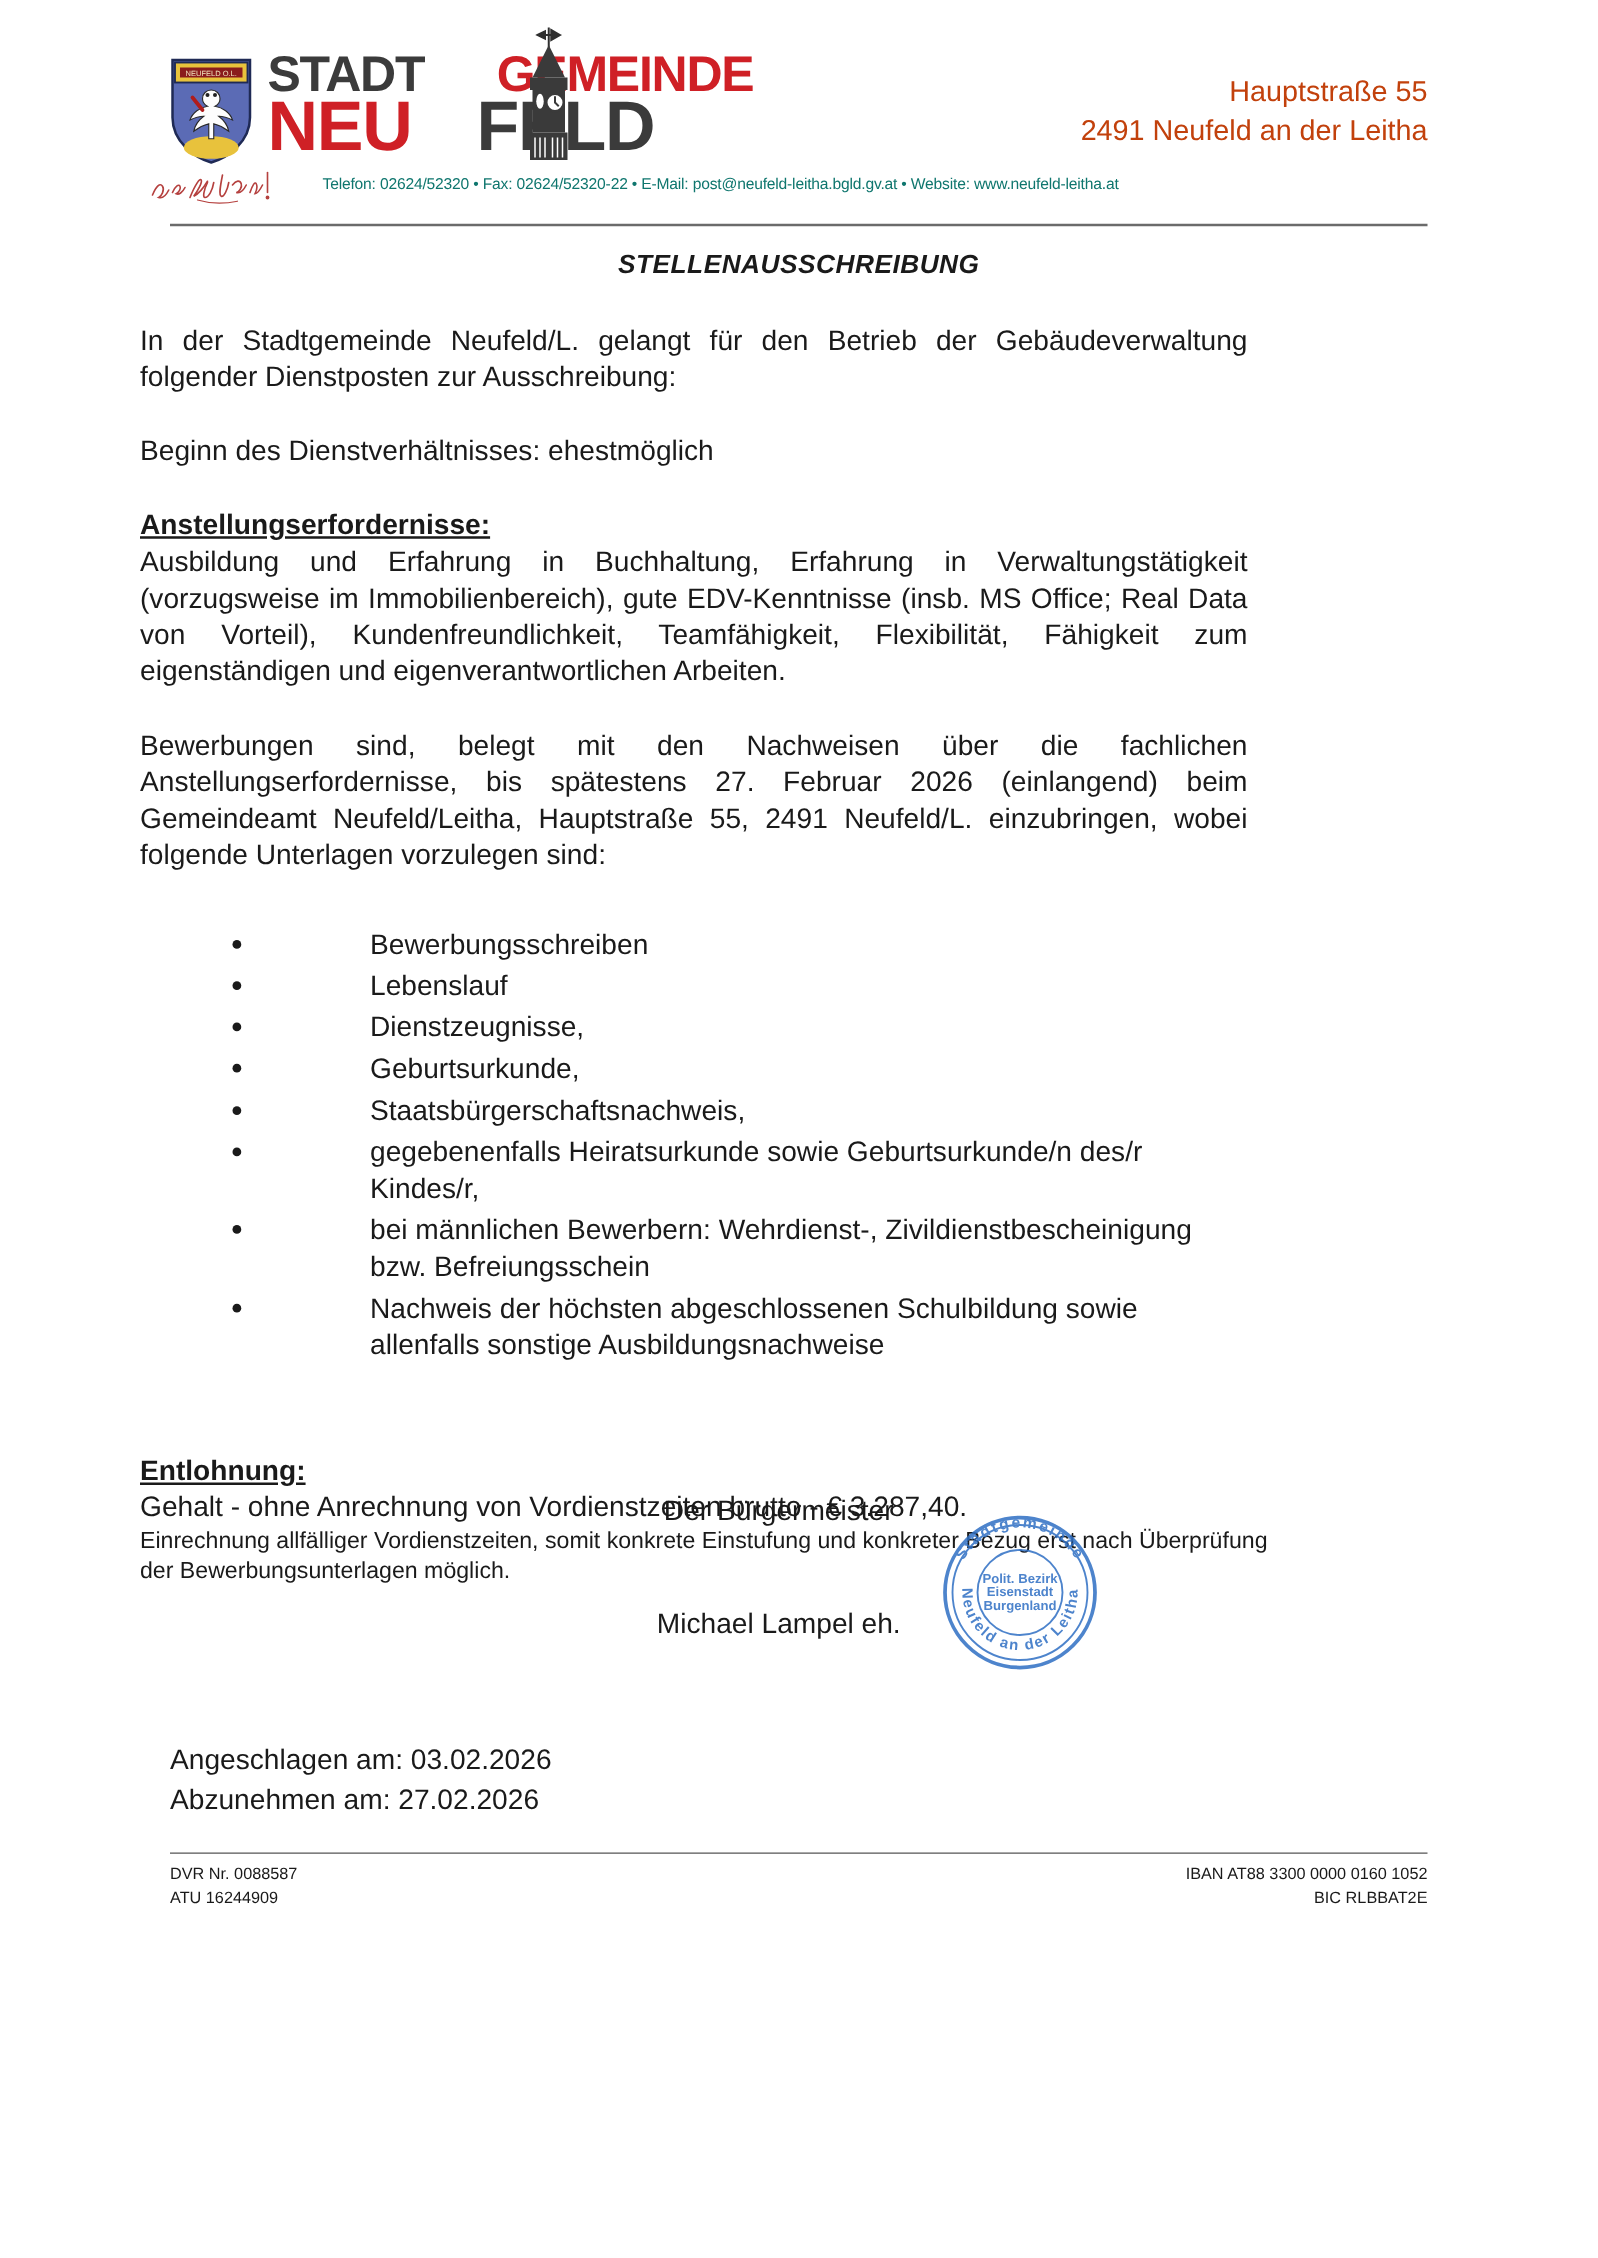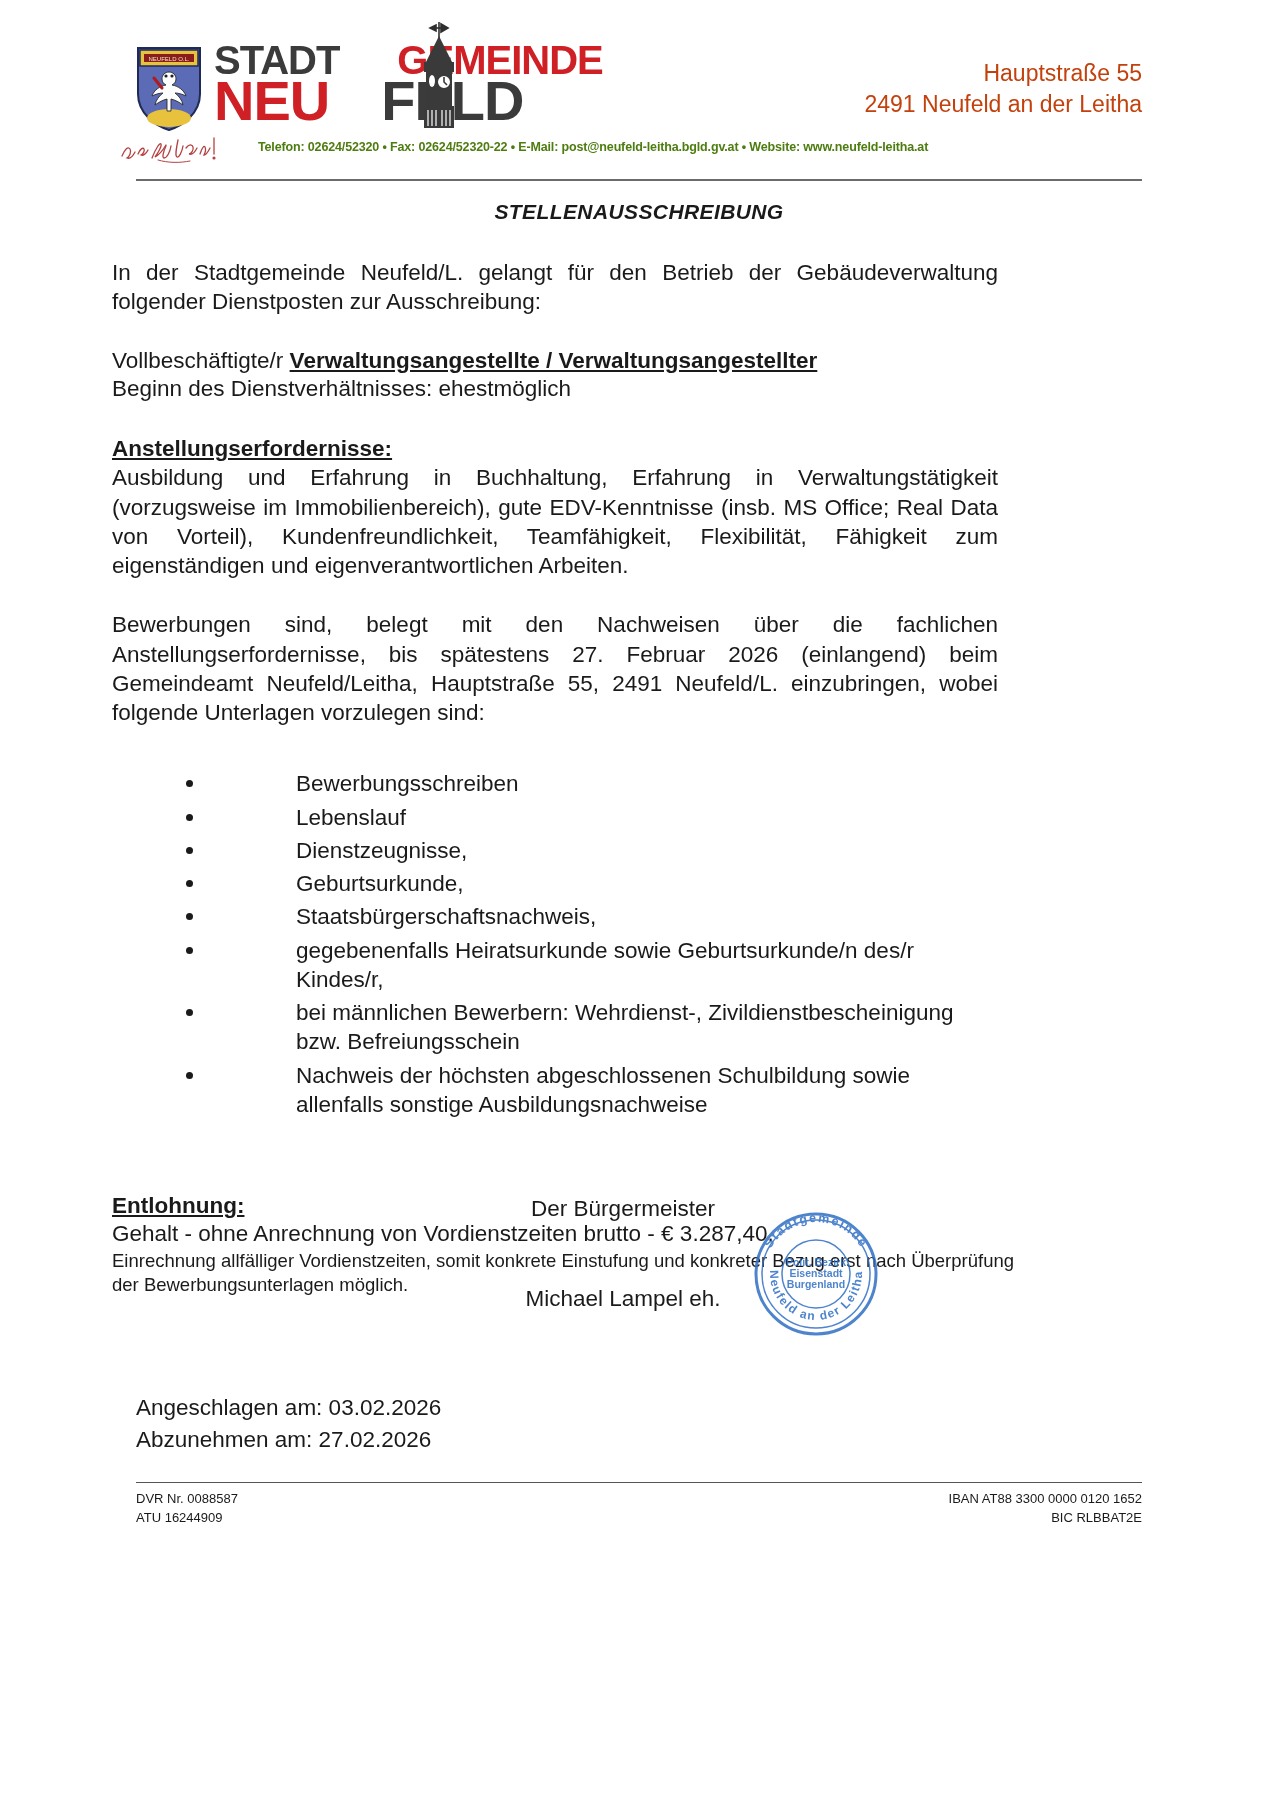--- a/index.html
+++ b/index.html
@@ -84,23 +84,22 @@
     top: -4px;
     width: 140px;
     height: 30px;
   }
   .contact-line {
     position: absolute;
     left: 122px;
     top: 2px;
     font-size: 12.5px;
     letter-spacing: -0.15px;
-    color: #4d7c0f;
+    color: #0f766e;
     white-space: nowrap;
-    font-weight: bold;
   }
   .hrule {
     position: absolute;
     left: 136px;
     top: 179px;
     width: 1006px;
     height: 0;
     border-top: 2px solid #6b6b6b;
   }
 
@@ -310,23 +309,20 @@
   <div class="hrule"></div>
 
   <div class="doc-title">STELLENAUSSCHREIBUNG</div>
 
   <div class="content">
 
     <p class="para">In der Stadtgemeinde Neufeld/L. gelangt für den Betrieb der Gebäudeverwaltung folgender Dienstposten zur Ausschreibung:</p>
 
     <div class="gap-lg"></div>
 
-    <div class="tight">
-      <span>Vollbeschäftigte/r </span><span class="u-bold">Verwaltungsangestellte / Verwaltungsangestellter</span>
-    </div>
     <div class="tight">Beginn des Dienstverhältnisses: ehestmöglich</div>
 
     <div class="gap-lg"></div>
 
     <div class="sec-head">Anstellungserfordernisse:</div>
     <p class="para">Ausbildung und Erfahrung in Buchhaltung, Erfahrung in Verwaltungstätigkeit (vorzugsweise im Immobilienbereich), gute EDV-Kenntnisse (insb. MS Office; Real Data von Vorteil), Kundenfreundlichkeit, Teamfähigkeit, Flexibilität, Fähigkeit zum eigenständigen und eigenverantwortlichen Arbeiten.</p>
 
     <div class="gap-lg"></div>
 
     <p class="para">Bewerbungen sind, belegt mit den Nachweisen über die fachlichen Anstellungserfordernisse, bis spätestens 27. Februar 2026 (einlangend) beim Gemeindeamt Neufeld/Leitha, Hauptstraße 55, 2491 Neufeld/L. einzubringen, wobei folgende Unterlagen vorzulegen sind:</p>
@@ -383,18 +379,18 @@
     <div>Abzunehmen am: 27.02.2026</div>
   </div>
 
   <div class="footer-rule"></div>
   <div class="footer">
     <div class="left">
       <div>DVR Nr. 0088587</div>
       <div>ATU 16244909</div>
     </div>
     <div class="right">
-      <div>IBAN AT88 3300 0000 0120 1652</div>
+      <div>IBAN AT88 3300 0000 0160 1052</div>
       <div>BIC RLBBAT2E</div>
     </div>
   </div>
 
 </div>
 
 </body></html>

